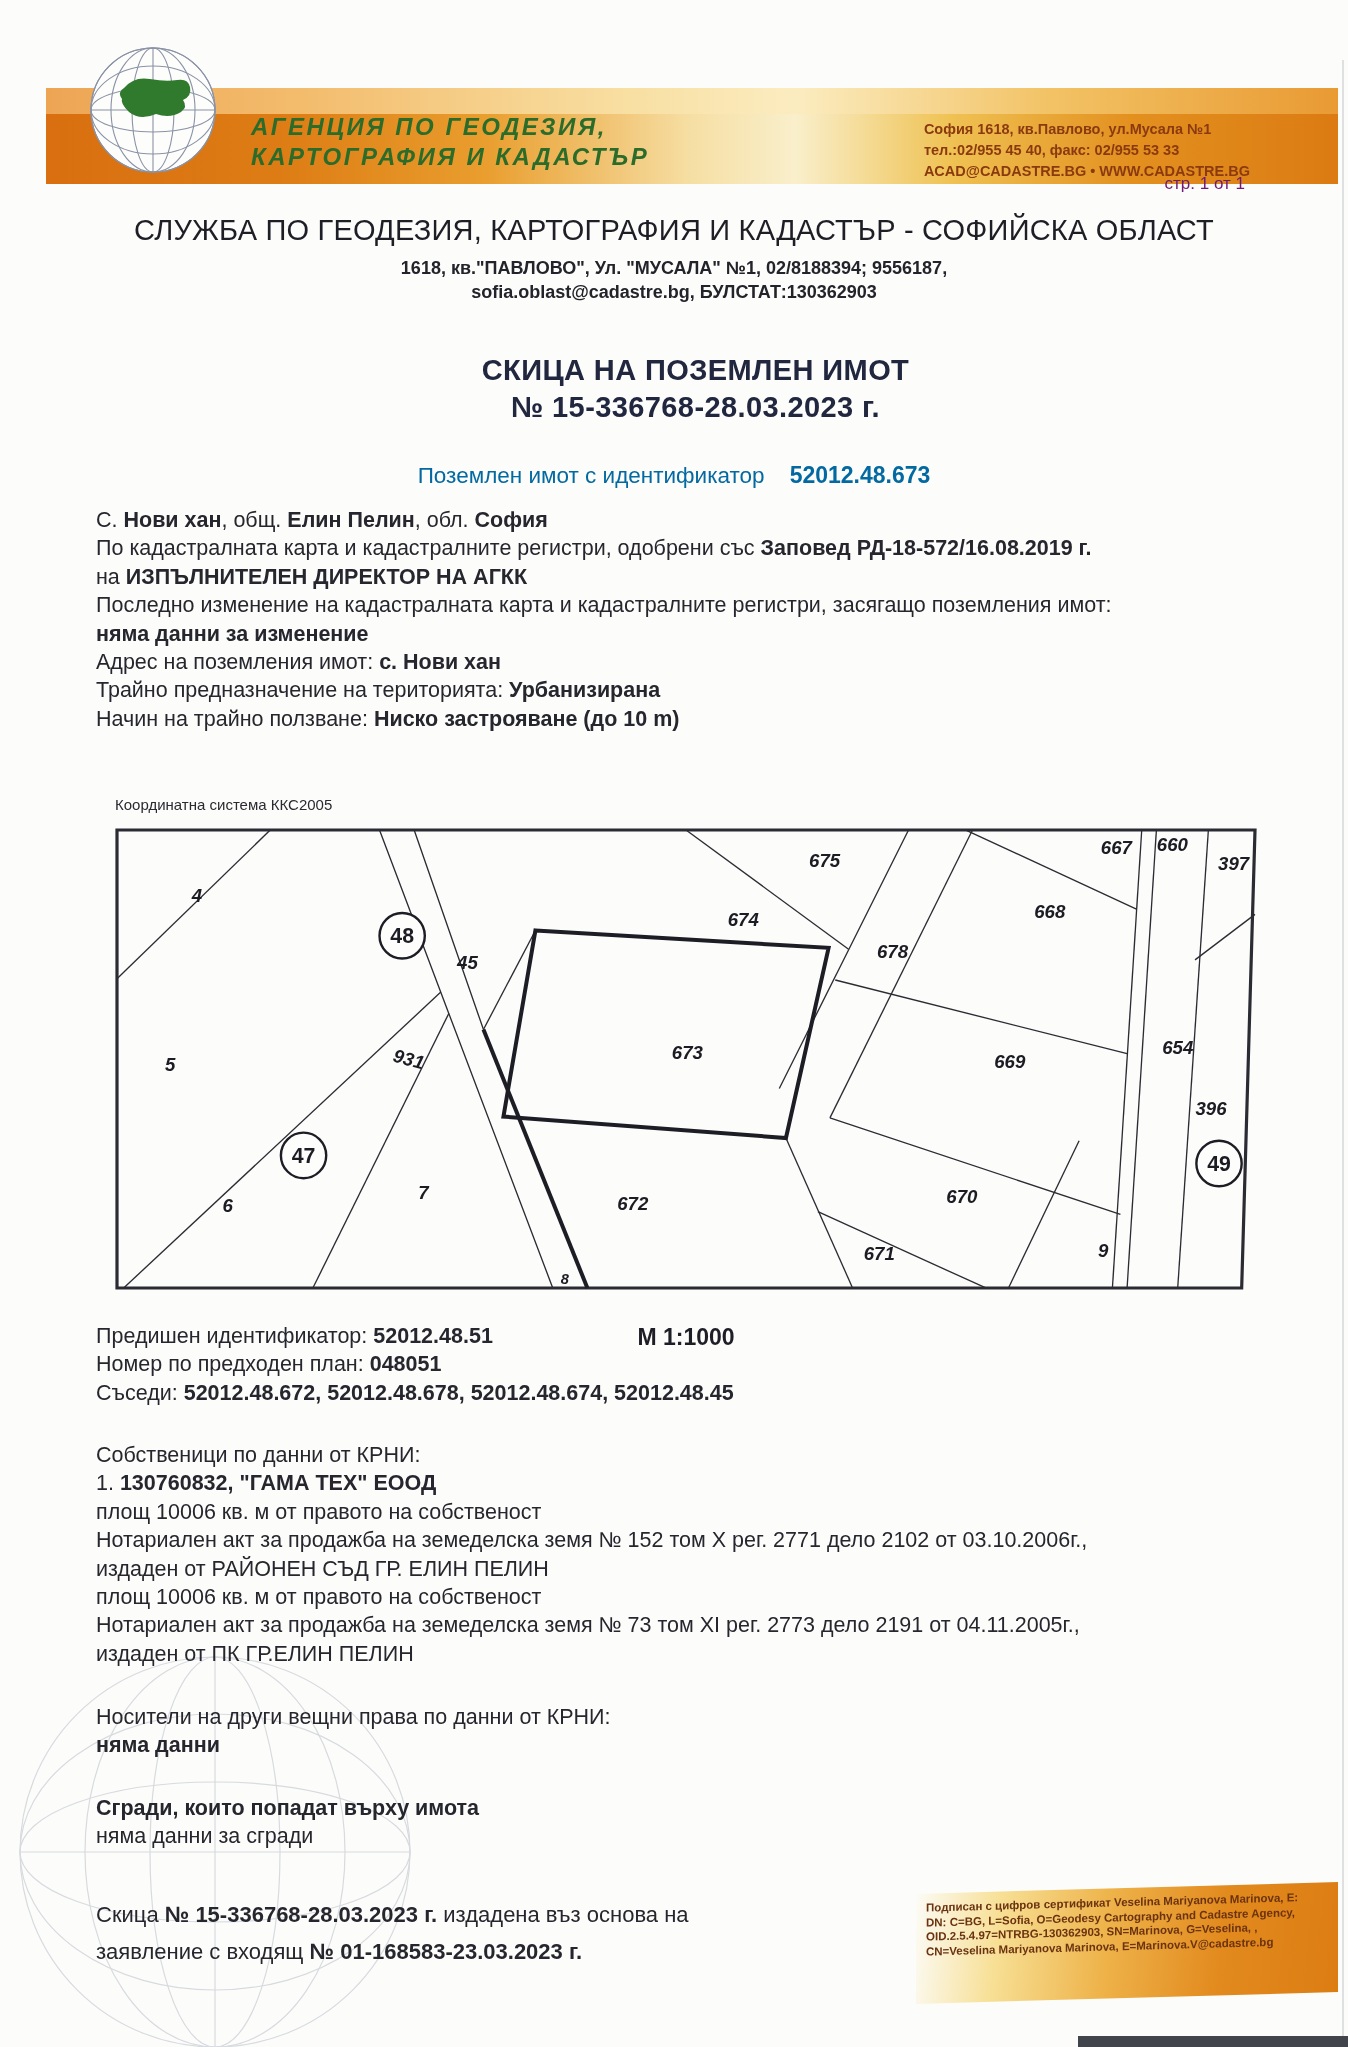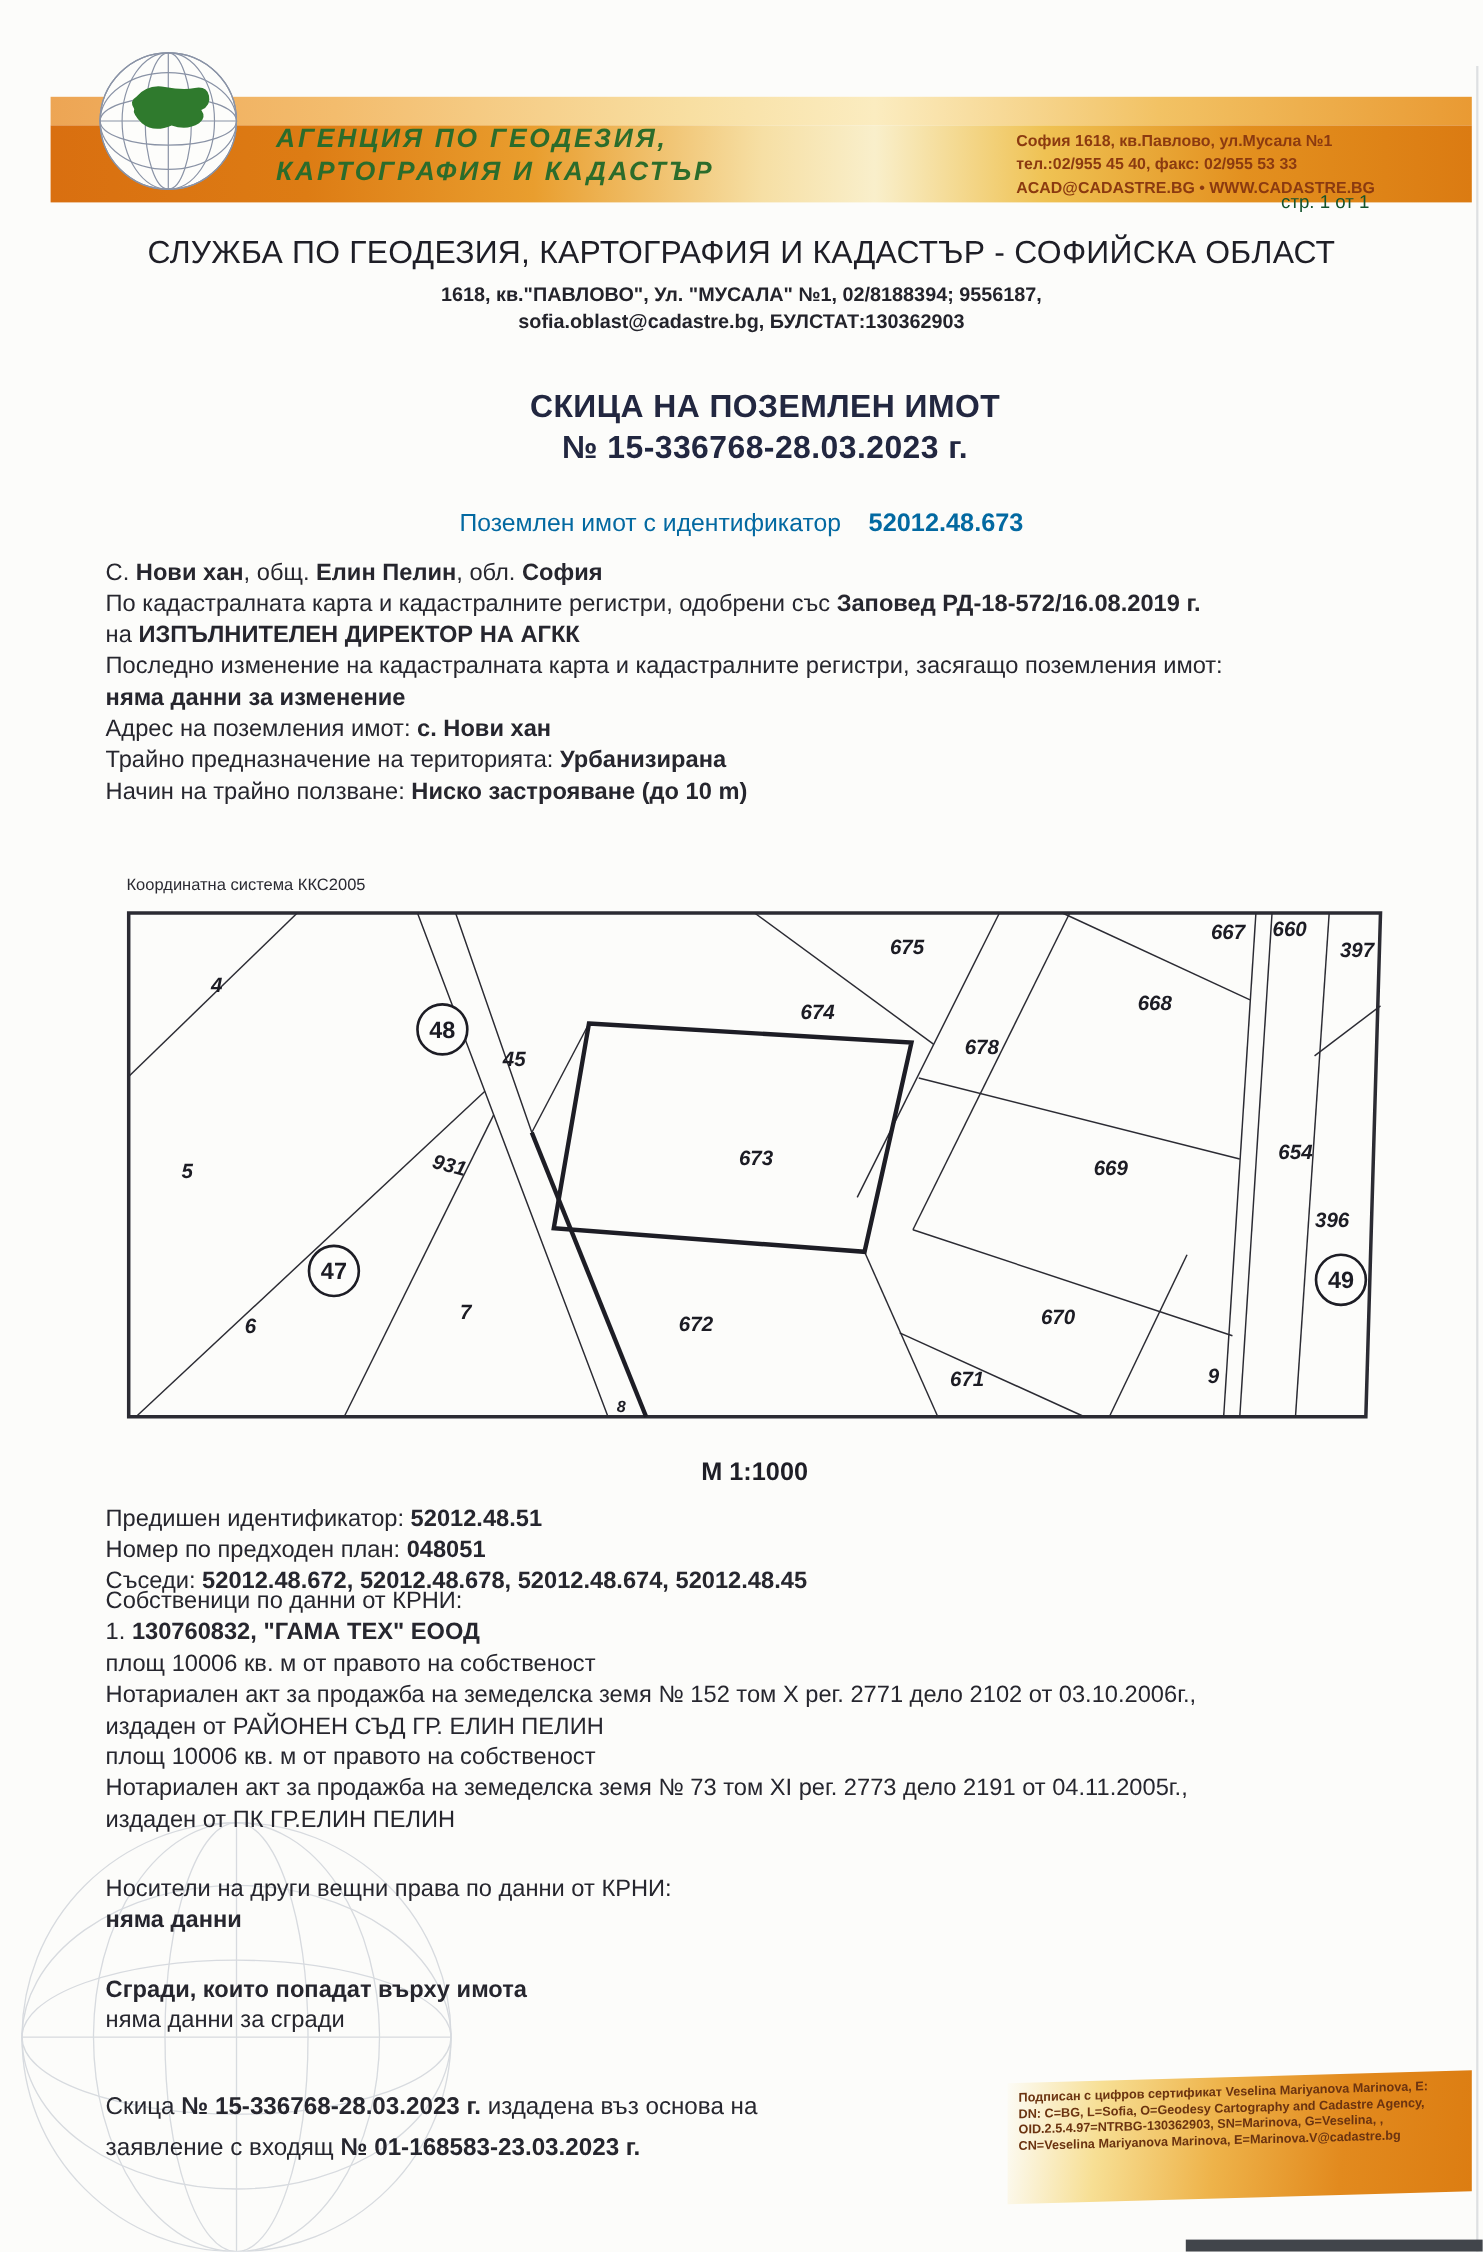--- a/index.html
+++ b/index.html
@@ -24,36 +24,36 @@
     position:absolute;left:205px;top:24px;
     color:#2b6c2b;font-weight:700;font-style:italic;
     font-size:24px;line-height:30px;letter-spacing:2.5px;white-space:nowrap;
   }
   .hq-contacts{
     position:absolute;right:88px;top:2px;text-align:left;
     color:#8b3a10;font-weight:700;font-size:14.5px;line-height:21px;white-space:nowrap;margin-top:29px;
   }
   .logo{left:86px;top:38px;width:138px;height:148px;z-index:3;}
   
-  .page-indicator{right:103px;top:174px;font-size:17px;color:#14532d;}
+  .page-indicator{right:103px;top:174px;font-size:17px;color:#701a75;}
   .office-title{left:0;right:0;top:214px;text-align:center;font-size:29px;color:#1e1e26;letter-spacing:0.2px;}
   .office-sub{left:0;right:0;top:256px;text-align:center;font-size:18px;font-weight:700;line-height:24px;color:#23232b;}
   .doc-title{left:0;right:0;top:352px;text-align:center;font-size:29px;font-weight:700;color:#222740;line-height:37px;letter-spacing:0.4px;padding-left:43px;}
   .identifier-line{left:0;right:0;top:462px;text-align:center;font-size:22.5px;color:#0369a1;}
   .identifier-line .b{font-size:23px;}
   
   .textblock{left:96px;right:30px;font-size:21.5px;line-height:28.4px;color:#26262e;z-index:2;}
   .textblock p{margin:0;white-space:nowrap;}
   .prop-lines{top:506px;}
   .coord-system{left:115px;top:796px;font-size:15px;color:#2a2a32;z-index:2;}
   
   .map-wrap{left:113px;top:826px;width:1146px;height:466px;z-index:2;}
   .map-scale{left:113px;top:1296px;width:1146px;text-align:center;font-size:23px;font-weight:700;color:#1e1e26;z-index:2;margin-top:28px;}
   
-  .details-lines{top:1322px;margin-top:44px;}
+  .details-lines{top:1322px;}
   .owners-lines{top:1441px;}
   .rights-lines{top:1703px;}
   .buildings-lines{top:1794px;}
   .footer-lines{top:1896px;font-size:22px;line-height:37px;}
   
   .signature{
     left:916px;top:1888px;width:422px;height:110px;z-index:3;
     background:linear-gradient(96deg,rgba(253,248,222,0.15) 0%,#f7df94 20%,#eeb34a 45%,#e28a1e 72%,#dc7d12 100%);
     transform:skewY(-1.6deg);
     padding:7px 10px;box-sizing:border-box;

